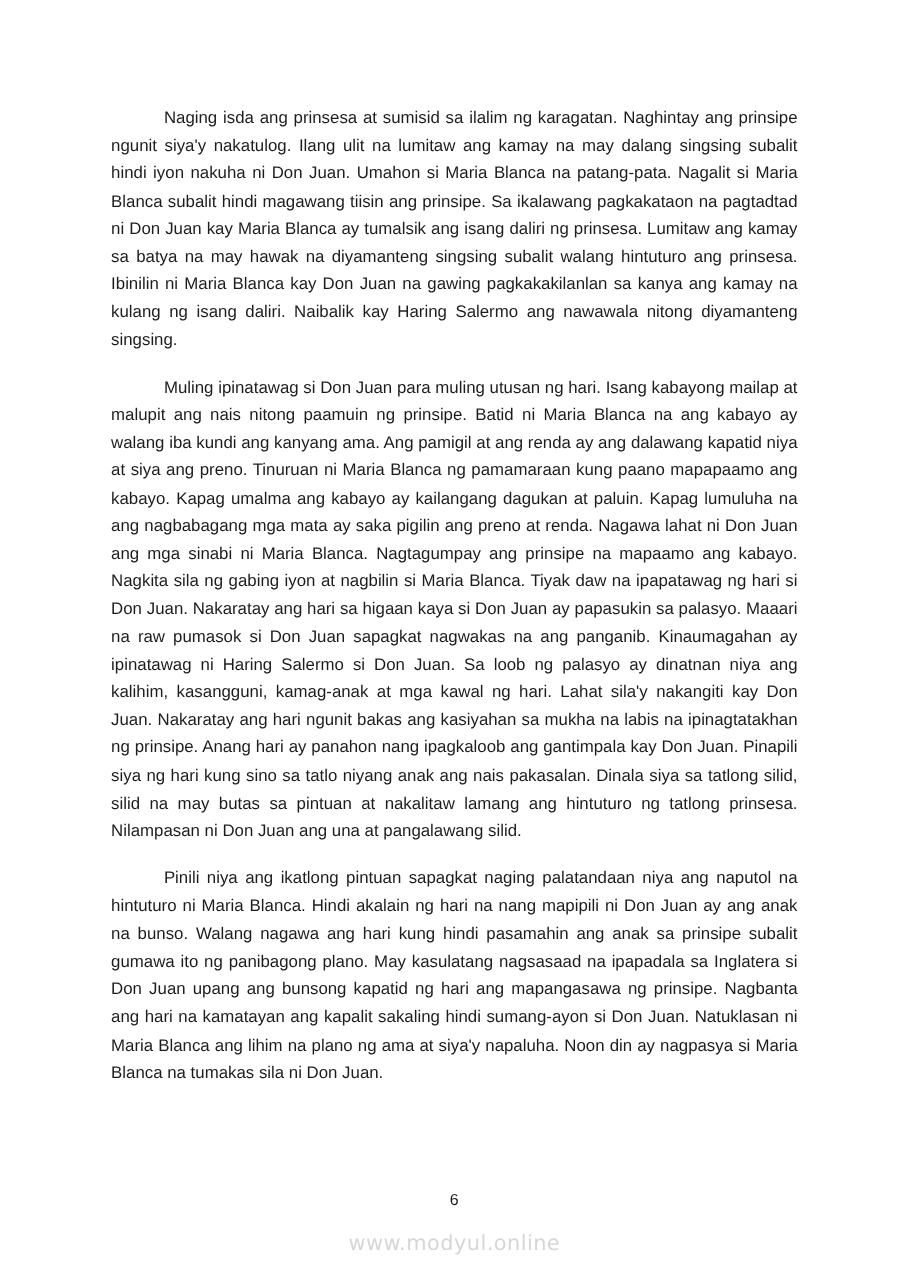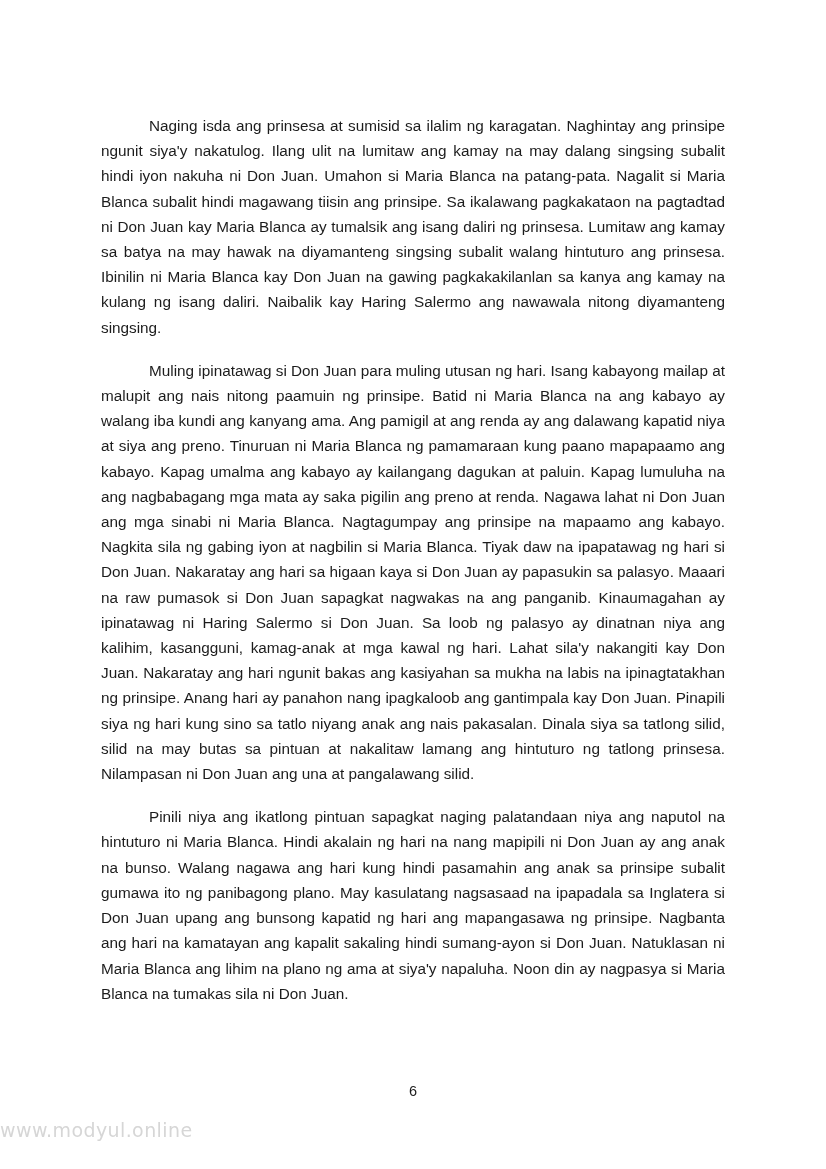--- a/index.html
+++ b/index.html
@@ -10,21 +10,21 @@
   body {
     position: relative;
     width: 826px;
     height: 1169px;
     overflow: hidden;
     font-family: "Liberation Sans", sans-serif;
   }
   .doc-body {
     position: absolute;
     left: 101px;
-    top: 113px;
+    top: 95px;
     width: 624px;
     font-size: 15.3px;
     line-height: 25.2px;
     color: #1c1c1c;
     text-align: justify;
   }
   .doc-body p {
     margin: 0 0 18px 0;
     text-indent: 48px;
   }
@@ -36,20 +36,21 @@
     text-align: center;
     font-size: 14.5px;
     line-height: 16px;
     color: #1c1c1c;
   }
   .watermark {
     position: absolute;
     top: 1118px;
     left: 0;
     width: 826px;
+    text-align: center;
     font-size: 19px;
     line-height: 24px;
     letter-spacing: 0.4px;
     color: #d6d6d6;
     font-family: "DejaVu Sans", sans-serif;
   }
 </style>
 </head>
 <body>
 

